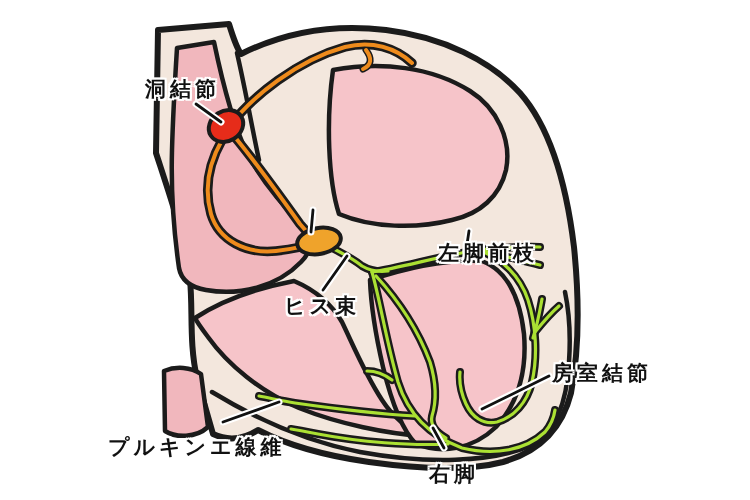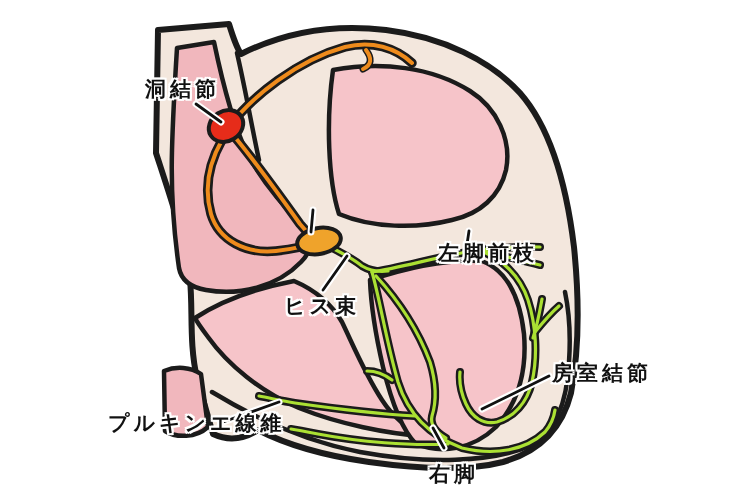--- a/index.html
+++ b/index.html
@@ -110,14 +110,14 @@
       <line class="ptr-casing" x1="223" y1="422" x2="279" y2="402"></line>
         <line class="ptr" x1="223" y1="422" x2="279" y2="402"></line>
     </g>
   </svg>
 
   <div class="lbl" style="left:145px;top:75px;">洞結節</div>
   <div class="lbl" style="left:284px;top:292px;text-align:right;">ヒス束</div>
   <div class="lbl" style="left:438px;top:203px;margin-top:36px;">左脚前枝</div>
   <div class="lbl" style="left:552px;top:359px;">房室結節</div>
   <div class="lbl" style="left:429px;top:460px;">右脚</div>
-  <div class="lbl" style="left:108px;top:409px;">プルキンエ線維</div>
+  <div class="lbl" style="left:108px;top:433px;">プルキンエ線維</div>
 </div>
 
 </body></html>

